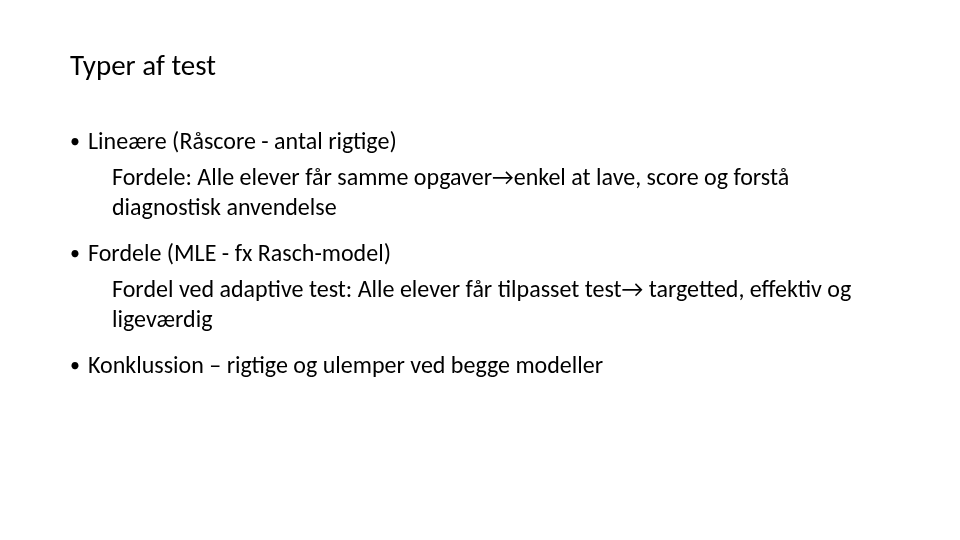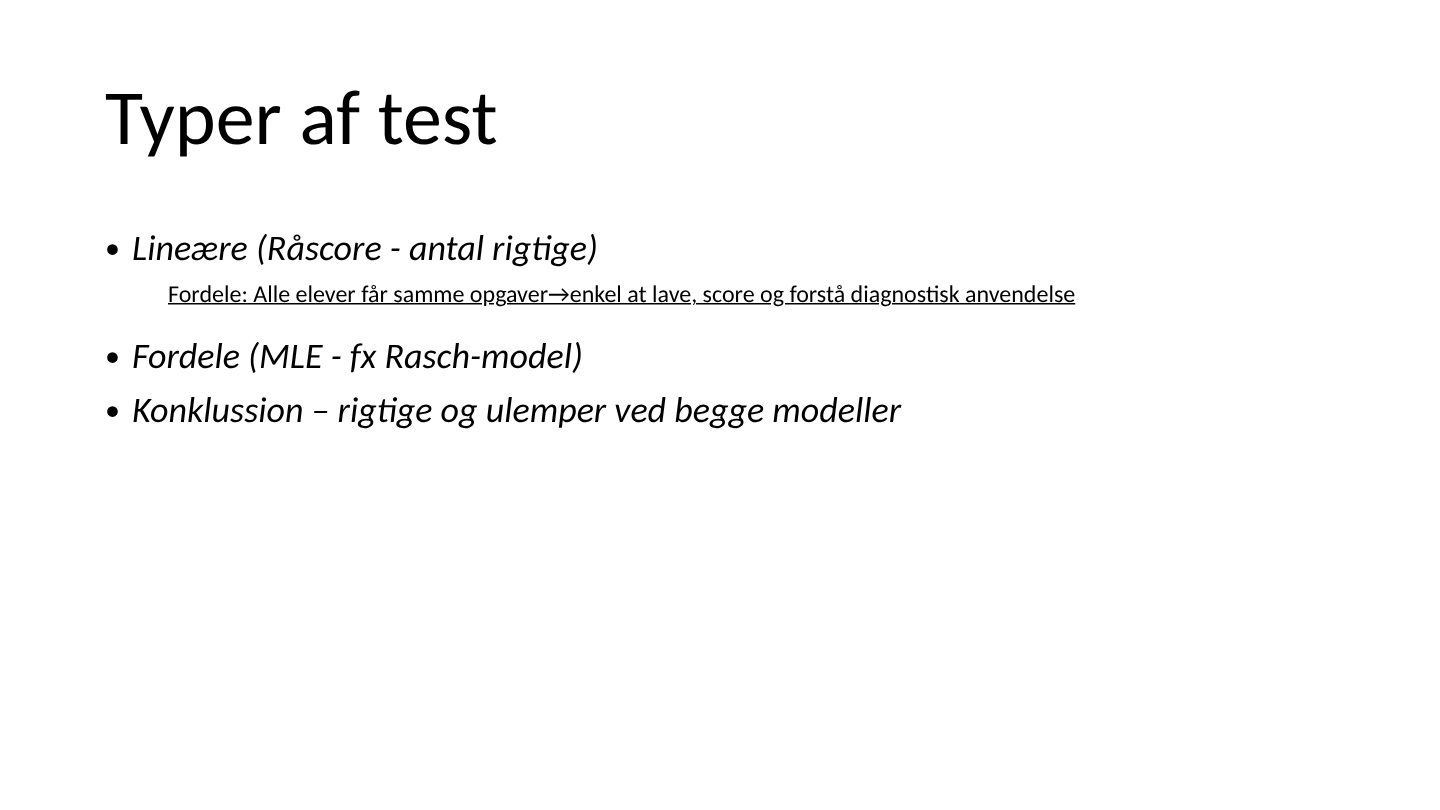--- a/index.html
+++ b/index.html
@@ -12,21 +12,21 @@
     color: #000000;
   }
   .slide {
     box-sizing: border-box;
     width: 960px;
     height: 540px;
     padding: 50px 70px 40px 70px;
     position: relative;
   }
   .title {
-    font-size: 52px;
+    font-size: 29px;
     font-weight: 400;
     margin: 0 0 44px 0;
     line-height: 1.1;
   }
   .content {
     font-size: 24px;
     line-height: 1.25;
   }
   .bullet-l1 {
     display: flex;
@@ -35,27 +35,25 @@
   }
   .bullet-l1 .dot {
     width: 18px;
     flex: 0 0 18px;
     text-align: left;
     font-size: 20px;
     line-height: 30px;
   }
   .bullet-l1 .txt {
     flex: 1 1 auto;
-    font-style: italic;
   }
   .sub {
     margin: 2px 0 16px 42px;
-    font-size: 16px;
+    font-size: 24px;
     line-height: 1.25;
-    text-decoration: underline;
   }
   .bullet-l1.last {
     margin-bottom: 0;
   }
 </style>
 </head>
 <body>
 
 <div class="slide">
   <h1 class="title">Typer af test</h1>
@@ -65,20 +63,21 @@
     <div class="bullet-l1">
       <span class="dot">•</span>
       <span class="txt">Lineære (Råscore - antal rigtige)</span>
     </div>
     <div class="sub">Fordele: Alle elever får samme opgaver→enkel at lave, score og forstå diagnostisk anvendelse</div>
 
     <div class="bullet-l1">
       <span class="dot">•</span>
       <span class="txt">Fordele (MLE - fx Rasch-model)</span>
     </div>
+    <div class="sub">Fordel ved adaptive test: Alle elever får tilpasset test→ targetted, effektiv og ligeværdig</div>
 
     <div class="bullet-l1 last">
       <span class="dot">•</span>
       <span class="txt">Konklussion – rigtige og ulemper ved begge modeller</span>
     </div>
 
   </div>
 </div>
 
 </body></html>

